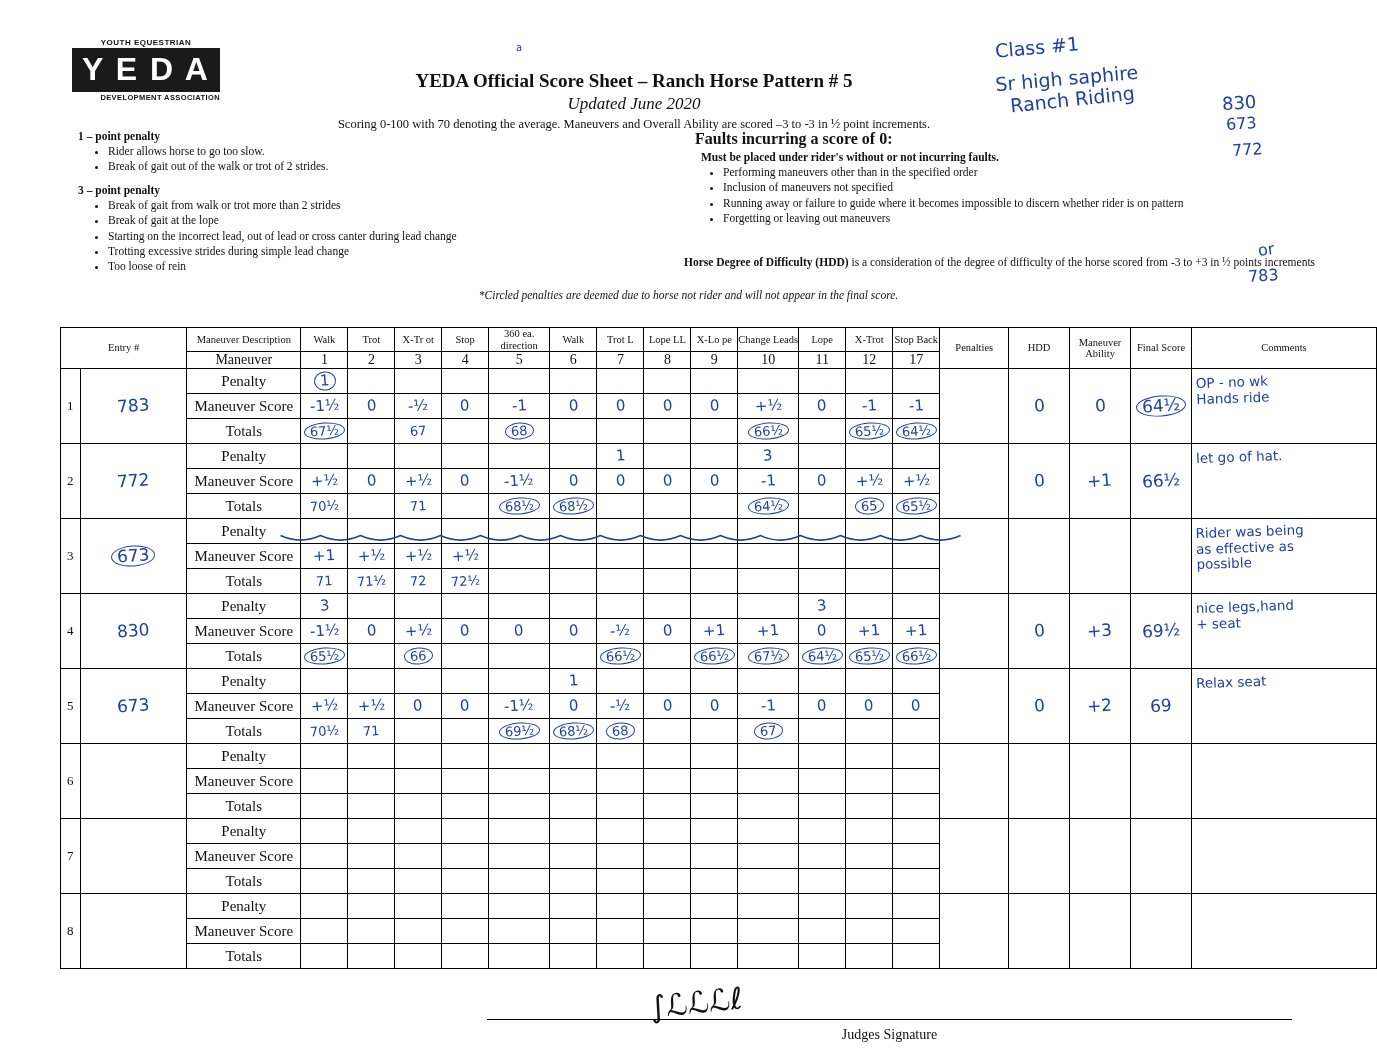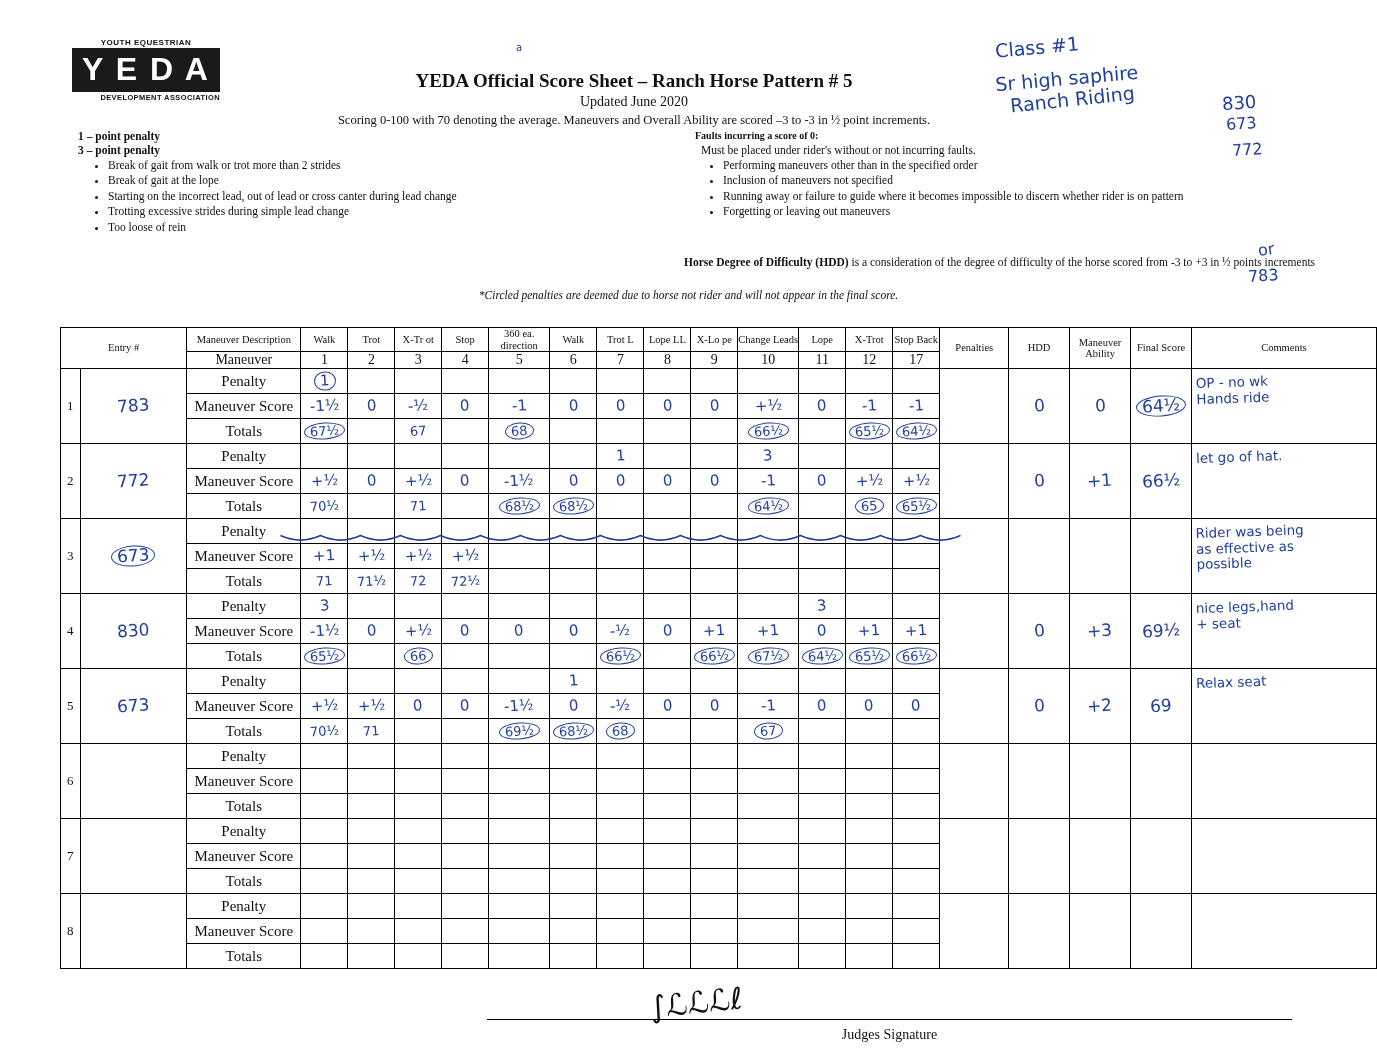--- a/index.html
+++ b/index.html
@@ -19,32 +19,32 @@
   .logo .yeda{
     font-family:"Liberation Sans",sans-serif;
     font-weight:bold;font-size:32px;line-height:40px;letter-spacing:2px;
     background:#1a1a1a;color:#fff;padding:1px 4px 3px 4px;margin:1px 0 1px 0;
   }
   .logo .bot{font-family:"Liberation Sans",sans-serif;font-size:7.5px;font-weight:bold;letter-spacing:.4px;color:#111;text-align:right;}
 
   
   .title{position:absolute;left:0;top:70px;width:1268px;text-align:center;}
   .title h1{margin:0;font-size:19px;font-weight:bold;font-family:"Liberation Serif",serif;}
-  .title .upd{font-size:14px;margin-top:2px;}
+  .title .upd{font-size:17px;font-style:italic;margin-top:2px;}
   .title .scoring{font-size:12.5px;margin-top:3px;}
 
   
   .penalties{position:absolute;left:78px;top:130px;width:580px;font-size:11.5px;}
   .penalties .head{font-weight:bold;font-size:11.5px;margin-bottom:2px;}
   .penalties ul{margin:0 0 10px 0;padding-left:30px;}
   .penalties li{margin:0 0 1px 0;line-height:1.25;}
 
   .faults{position:absolute;left:695px;top:130px;width:620px;font-size:11.5px;}
-  .faults .head{font-weight:bold;font-size:10px;}
-  .faults .sub{margin:3px 0 2px 6px;}
+  .faults .head{font-weight:bold;font-size:16px;}
+  .faults .sub{margin:3px 0 2px 6px;font-weight:bold;}
   .faults ul{margin:0;padding-left:28px;}
   .faults li{margin:0 0 1px 0;line-height:1.25;}
 
   .hdd{position:absolute;left:684px;top:255px;width:640px;font-size:11.5px;line-height:1.3;}
   .hdd b{font-weight:bold;}
 
   .circled-note{position:absolute;left:0;top:289px;width:1377px;text-align:center;font-size:11.5px;font-style:italic;}
 
   
   table.score{
@@ -137,20 +137,24 @@
   <div class="stray">a</div>
 
   <div class="title">
     <h1>YEDA Official Score Sheet – Ranch Horse Pattern # 5</h1>
     <div class="upd">Updated June 2020</div>
     <div class="scoring">Scoring 0-100 with 70 denoting the average. Maneuvers and Overall Ability are scored –3 to -3 in ½ point increments.</div>
   </div>
 
   <div class="penalties">
     <div class="head">1 – point penalty</div>
+    <ul>
+      <li>Rider allows horse to go too slow.</li>
+      <li>Break of gait out of the walk or trot of 2 strides.</li>
+    </ul>
     <div class="head">3 – point penalty</div>
     <ul>
       <li>Break of gait from walk or trot more than 2 strides</li>
       <li>Break of gait at the lope</li>
       <li>Starting on the incorrect lead, out of lead or cross canter during lead change</li>
       <li>Trotting excessive strides during simple lead change</li>
       <li>Too loose of rein</li>
     </ul>
   </div>
 

